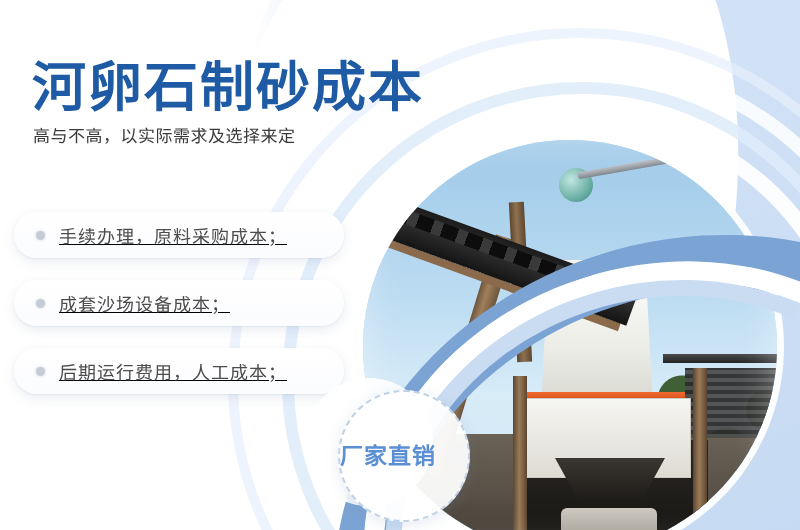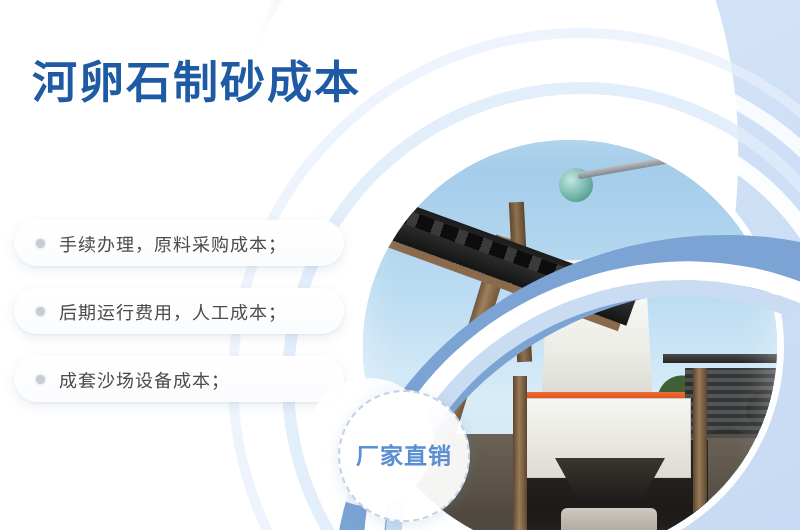--- a/index.html
+++ b/index.html
@@ -207,30 +207,30 @@
   }
   .swoosh-pale{
     width:520px;height:440px;left:52px;top:44px;
     border-width:16px;border-top-color:#c9dcf2;border-left-color:#c9dcf2;
     transform:rotate(-18deg);
   }
 
   
   .headline{
     position:absolute;left:32px;top:58px;
-    font-size:45px;font-weight:700;letter-spacing:2px;
+    font-size:54px;font-weight:700;letter-spacing:2px;
     color:#1f5ba4;line-height:1.1;white-space:nowrap;
   }
   .subhead{
     position:absolute;left:33px;top:122px;
     font-size:17px;color:#3a3a3a;letter-spacing:.5px;white-space:nowrap;
   }
 
   
-  .pill-list{position:absolute;left:14px;top:220px;width:330px;}
+  .pill-list{position:absolute;left:14px;top:212px;width:330px;text-decoration:underline;}
   .pill{
     position:relative;display:flex;align-items:center;
     height:46px;margin-bottom:22px;
     border-radius:23px;
     background:linear-gradient(180deg,#ffffff 0%,#fbfcfe 100%);
     box-shadow:0 4px 12px rgba(120,140,175,.16),0 1px 2px rgba(120,140,175,.10);
     padding-left:22px;
   }
   .pill-dot{
     width:9px;height:9px;border-radius:50%;
@@ -246,21 +246,21 @@
     position:absolute;left:305px;top:378px;width:128px;height:128px;
     border-radius:50%;
     background:#ffffff;
     opacity:.9;
   }
   .badge{
     position:absolute;left:338px;top:390px;width:128px;height:128px;
     border-radius:50%;
     background:rgba(255,255,255,.94);
     border:2px dashed #c2d2e6;
-    display:flex;flex-direction:column;align-items:center;justify-content:center;
+    display:flex;flex-direction:row;align-items:center;
     box-shadow:0 3px 14px rgba(110,140,180,.18);
   }
   .badge-line{
     font-size:23px;font-weight:700;color:#5b8fd4;letter-spacing:1px;line-height:1.25;
     white-space:nowrap;
   }
 </style>
 </head>
 <body>
 
@@ -300,33 +300,34 @@
     <div class="ph-blur"></div>
   </div>
 
   <div class="swoosh-wrap">
     <div class="swoosh swoosh-blue"></div>
     <div class="swoosh swoosh-white"></div>
     <div class="swoosh swoosh-pale"></div>
   </div>
 
   <div class="headline">河卵石制砂成本</div>
+  <div class="subhead">高与不高，以实际需求及选择来定</div>
 
   <div class="pill-list">
     <div class="pill">
       <span class="pill-dot"></span>
       <span class="pill-text">手续办理，原料采购成本；</span>
     </div>
     <div class="pill">
       <span class="pill-dot"></span>
-      <span class="pill-text">后期运行费用，人工成本；</span>
+      <span class="pill-text">成套沙场设备成本；</span>
     </div>
     <div class="pill">
       <span class="pill-dot"></span>
-      <span class="pill-text">成套沙场设备成本；</span>
+      <span class="pill-text">后期运行费用，人工成本；</span>
     </div>
   </div>
 
   <div class="badge-ring"></div>
   <div class="badge">
     <div class="badge-line">厂家直销</div>
   </div>
 
 </div>
 

